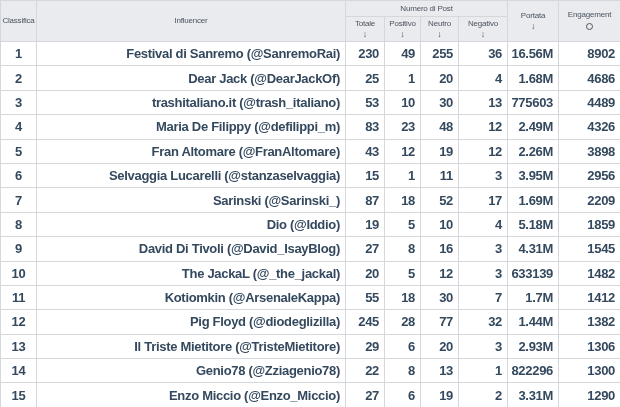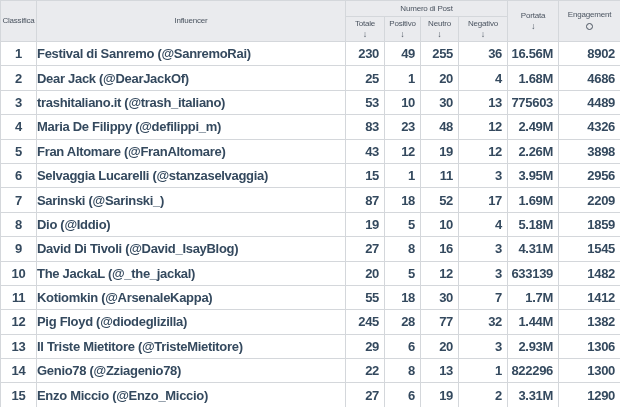--- a/index.html
+++ b/index.html
@@ -63,21 +63,21 @@
   tbody td {
     height: 23.4px;
     background: #ffffff;
     color: #34495e;
     font-weight: bold;
     font-size: 13px;
     letter-spacing: -0.3px;
     vertical-align: middle;
   }
   td.cell-rank   { text-align: center; }
-  td.cell-inf    { padding-right: 5px; }
+  td.cell-inf    { text-align: right; padding-right: 5px; }
   td.cell-num    { text-align: right; padding-right: 5px; }
 </style>
 </head>
 <body>
 
 <table>
   <colgroup>
     <col style="width:36px">
     <col style="width:309px">
     <col style="width:39px">

